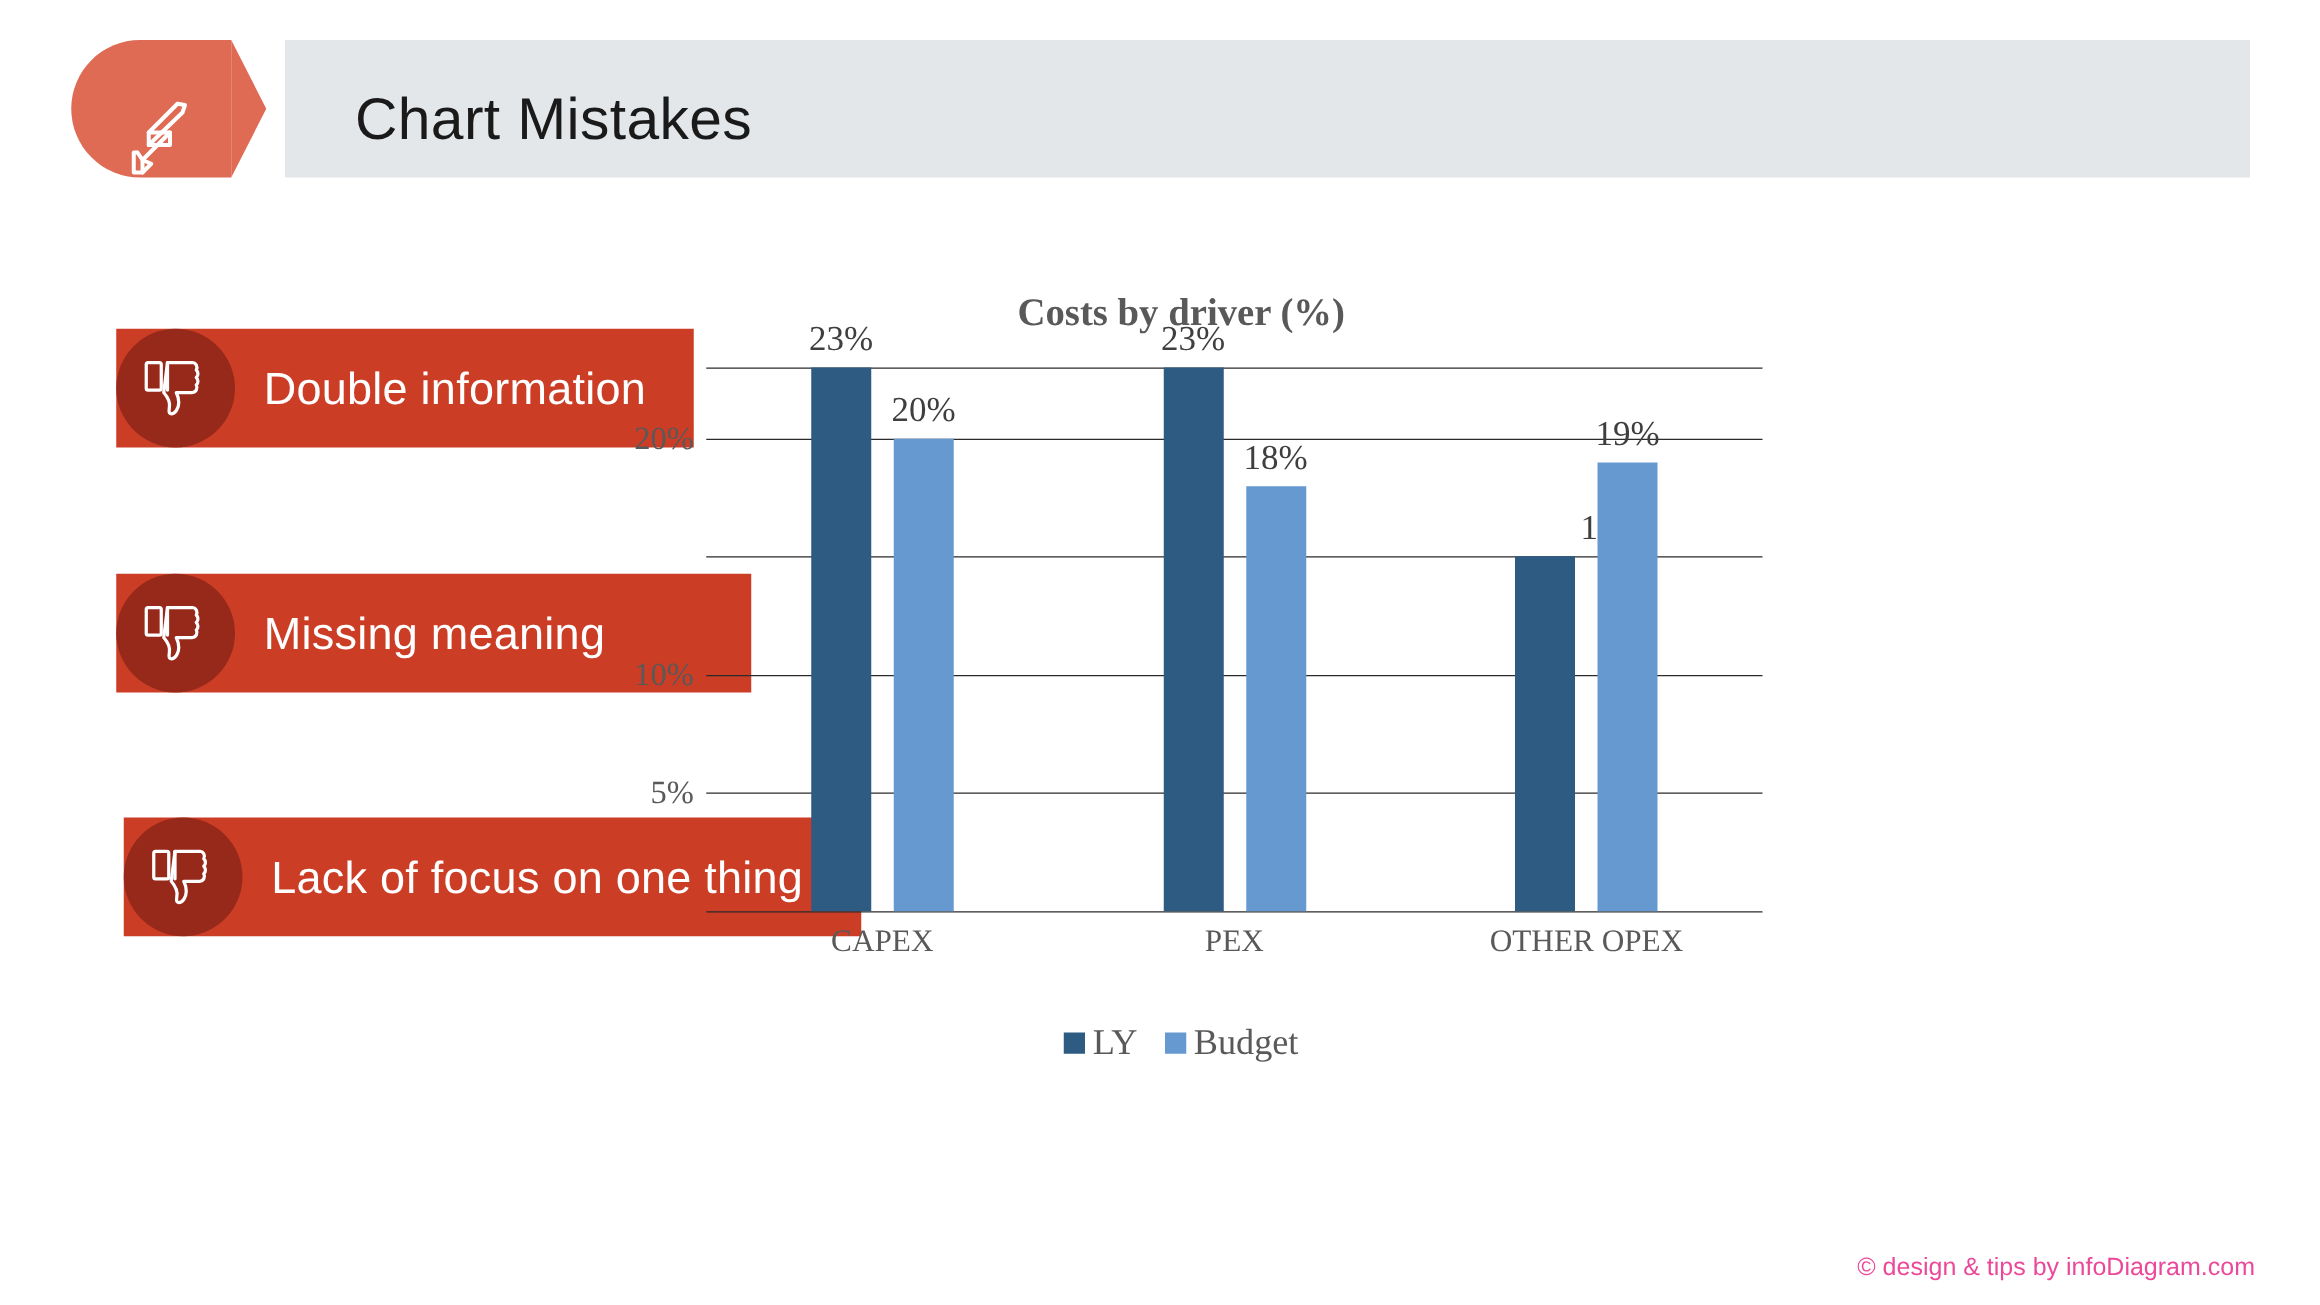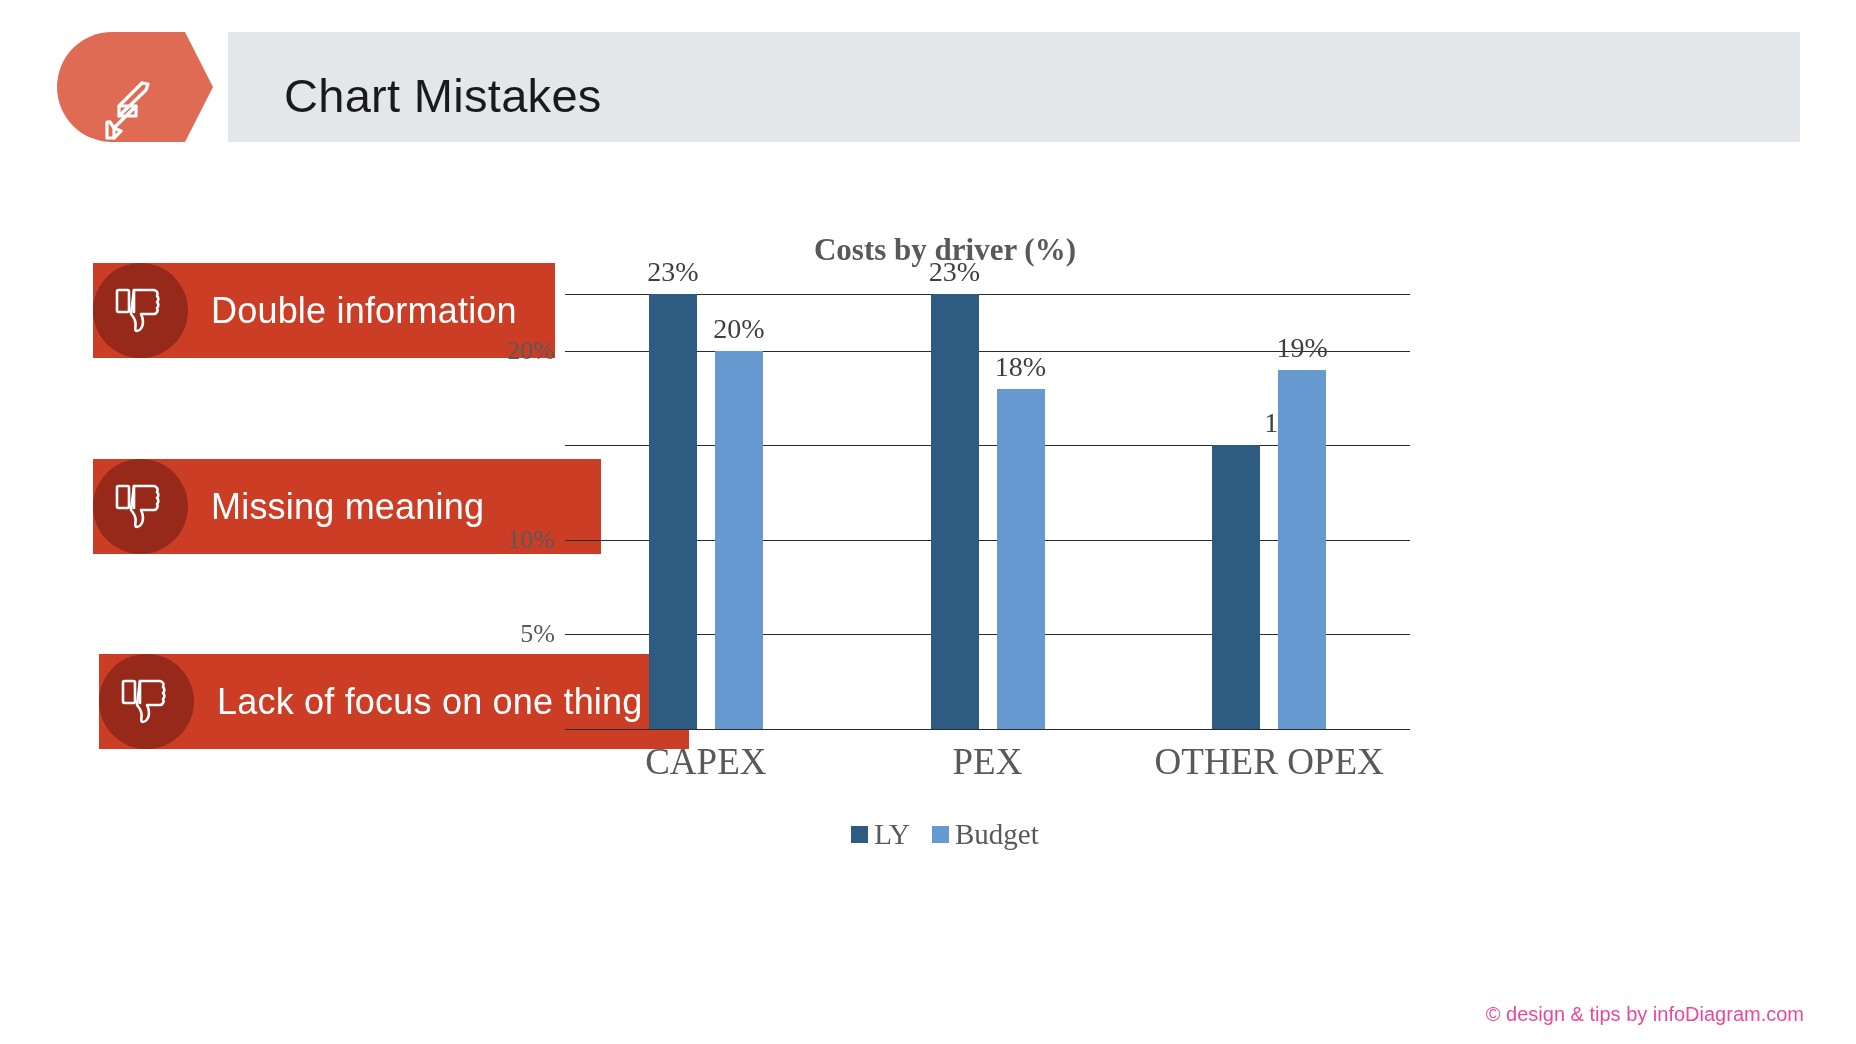--- a/index.html
+++ b/index.html
@@ -73,21 +73,21 @@
   .bar{position:absolute;bottom:0;}
   .bar.ly{background:#2E5B82;}
   .bar.budget{background:#6699D0;}
   .bar-label{
     position:absolute;
     font-family:"Liberation Serif", serif;font-size:28px;color:#3f3f3f;
     white-space:nowrap;text-align:center;transform:translateX(-50%);
   }
   .cat-label{
     position:absolute;top:508px;
-    font-family:"Liberation Serif", serif;font-size:37px;color:#595959;
+    font-family:"Liberation Serif", serif;font-size:25px;color:#595959;
     white-space:nowrap;transform:translateX(-50%);
   }
   #legend{
     position:absolute;left:0;top:552px;width:950px;
     display:flex;justify-content:center;align-items:center;gap:22px;margin-top:34px;
   }
   .legend-item{display:flex;align-items:center;gap:6px;}
   .legend-swatch{width:17px;height:17px;display:inline-block;}
   .legend-text{
     font-family:"Liberation Serif", serif;font-size:29px;color:#595959;

